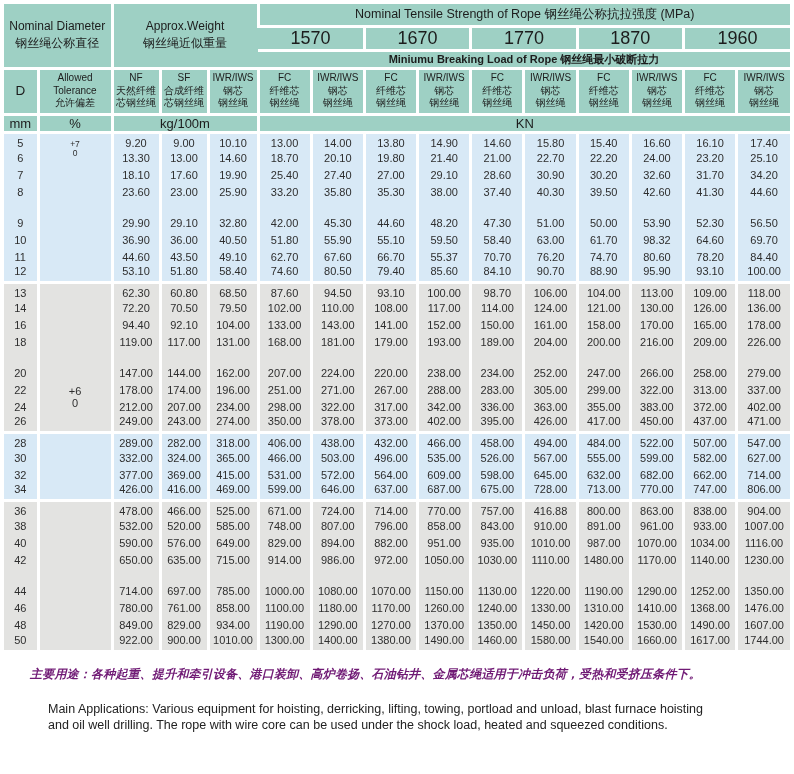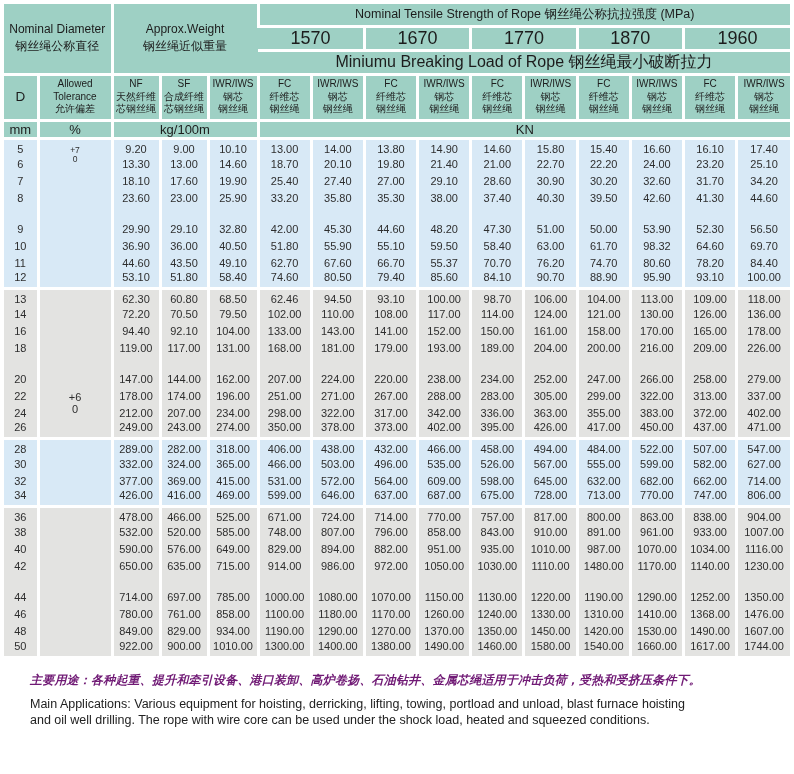--- a/index.html
+++ b/index.html
@@ -24,21 +24,21 @@
   th{
     background:var(--header-teal);
     border-left:3px solid var(--gap);
     border-bottom:3px solid var(--gap);
     font-weight:normal;color:#1C1C1C;text-align:center;vertical-align:middle;
   }
   th:first-child{border-left:none;}
   .hrow-a th{height:22px;font-size:12.5px;}
   .hrow-a th.big-left{white-space:pre-line;line-height:1.45;font-size:12px;}
   .hrow-b th{height:14px;font-size:18px;}
-  .hrow-c th{height:14px;font-size:16px;}
+  .hrow-c th{height:14px;font-size:11px;font-weight:bold;}
   .hrow-d th{height:46px;font-size:10px;line-height:1.28;white-space:pre-line;}
   .hrow-d th.col-d-h{font-size:13.5px;}
   .hrow-e th{height:15px;font-size:13px;}
   td{
     border-left:3px solid var(--gap);
     font-size:11px;text-align:center;vertical-align:middle;color:var(--ink);
   }
   td:first-child{border-left:none;}
   tr.b-blue td{background:var(--row-blue);}
   tr.b-gray td{background:var(--row-gray);}
@@ -49,21 +49,21 @@
   td.c-tol{vertical-align:middle;}
   td.c-tol .tol-text{white-space:pre-line;line-height:1.15;font-size:11px;}
   td.c-tol.tol-top{vertical-align:top;}
   td.c-tol.tol-top .tol-text{font-size:8.5px;padding-top:3px;line-height:1.1;}
   .footer{padding:16px 26px 0 26px;}
   .footer .zh{
     margin:0 0 7px 0;font-size:12px;font-weight:bold;color:#701a75;
     white-space:nowrap;letter-spacing:0.2px;font-style:italic;
   }
   .footer .en{
-    margin:0;font-size:12.5px;line-height:1.3;color:#222;white-space:pre-line;
+    margin:18px;font-size:12.5px;line-height:1.3;color:#222;white-space:pre-line;
   }
 </style>
 </head>
 <body>
 
 <div class="page">
   <table class="rope-table">
     <colgroup>
       <col style="width:34px">
         <col style="width:74px">
@@ -299,21 +299,21 @@
           <td class="c-v">95.90</td>
           <td class="c-v">93.10</td>
           <td class="c-v">100.00</td>
         </tr>
         <tr class="b-gray block-first data-row">
           <td class="c-d">13</td>
           <td class="c-tol" rowspan="5"></td>
           <td class="c-v">62.30</td>
           <td class="c-v">60.80</td>
           <td class="c-v">68.50</td>
-          <td class="c-v">62.46</td>
+          <td class="c-v">87.60</td>
           <td class="c-v">94.50</td>
           <td class="c-v">93.10</td>
           <td class="c-v">100.00</td>
           <td class="c-v">98.70</td>
           <td class="c-v">106.00</td>
           <td class="c-v">104.00</td>
           <td class="c-v">113.00</td>
           <td class="c-v">109.00</td>
           <td class="c-v">118.00</td>
         </tr>
@@ -518,21 +518,21 @@
           <td class="c-d">36</td>
           <td class="c-tol" rowspan="9"></td>
           <td class="c-v">478.00</td>
           <td class="c-v">466.00</td>
           <td class="c-v">525.00</td>
           <td class="c-v">671.00</td>
           <td class="c-v">724.00</td>
           <td class="c-v">714.00</td>
           <td class="c-v">770.00</td>
           <td class="c-v">757.00</td>
-          <td class="c-v">817.00</td>
+          <td class="c-v">416.88</td>
           <td class="c-v">800.00</td>
           <td class="c-v">863.00</td>
           <td class="c-v">838.00</td>
           <td class="c-v">904.00</td>
         </tr>
         <tr class="b-gray data-row">
           <td class="c-d">38</td>
           <td class="c-v">532.00</td>
           <td class="c-v">520.00</td>
           <td class="c-v">585.00</td>

